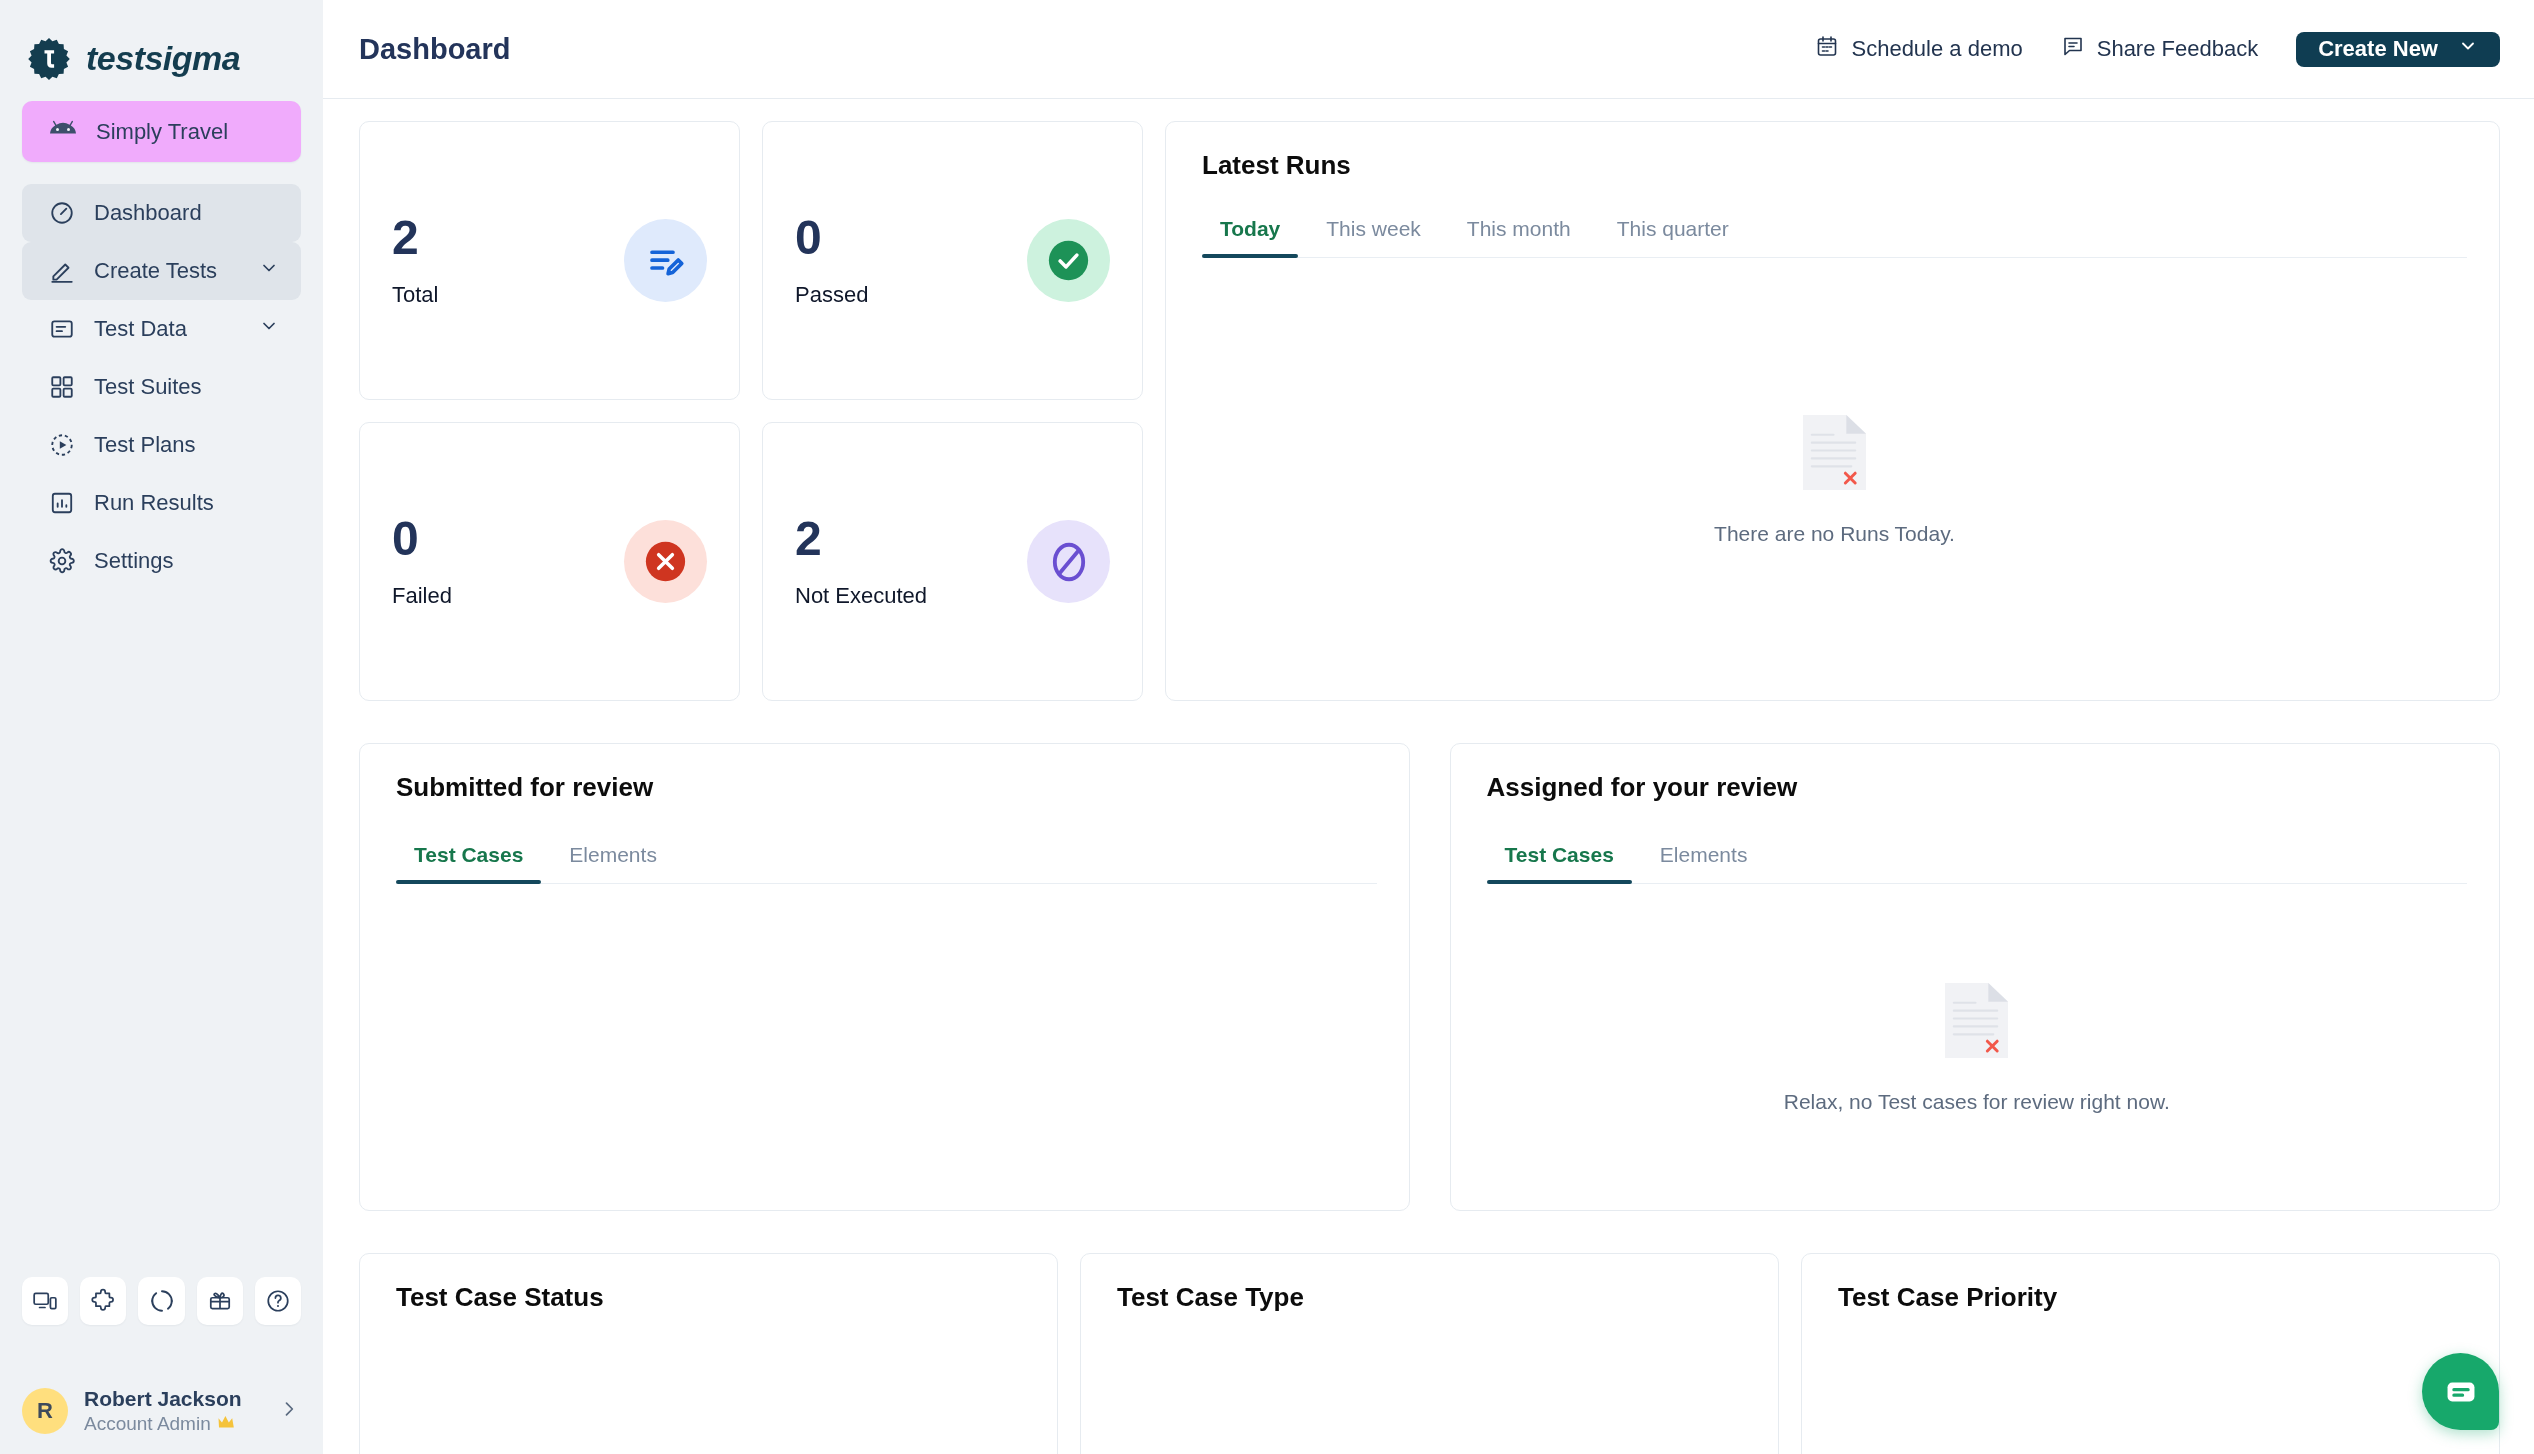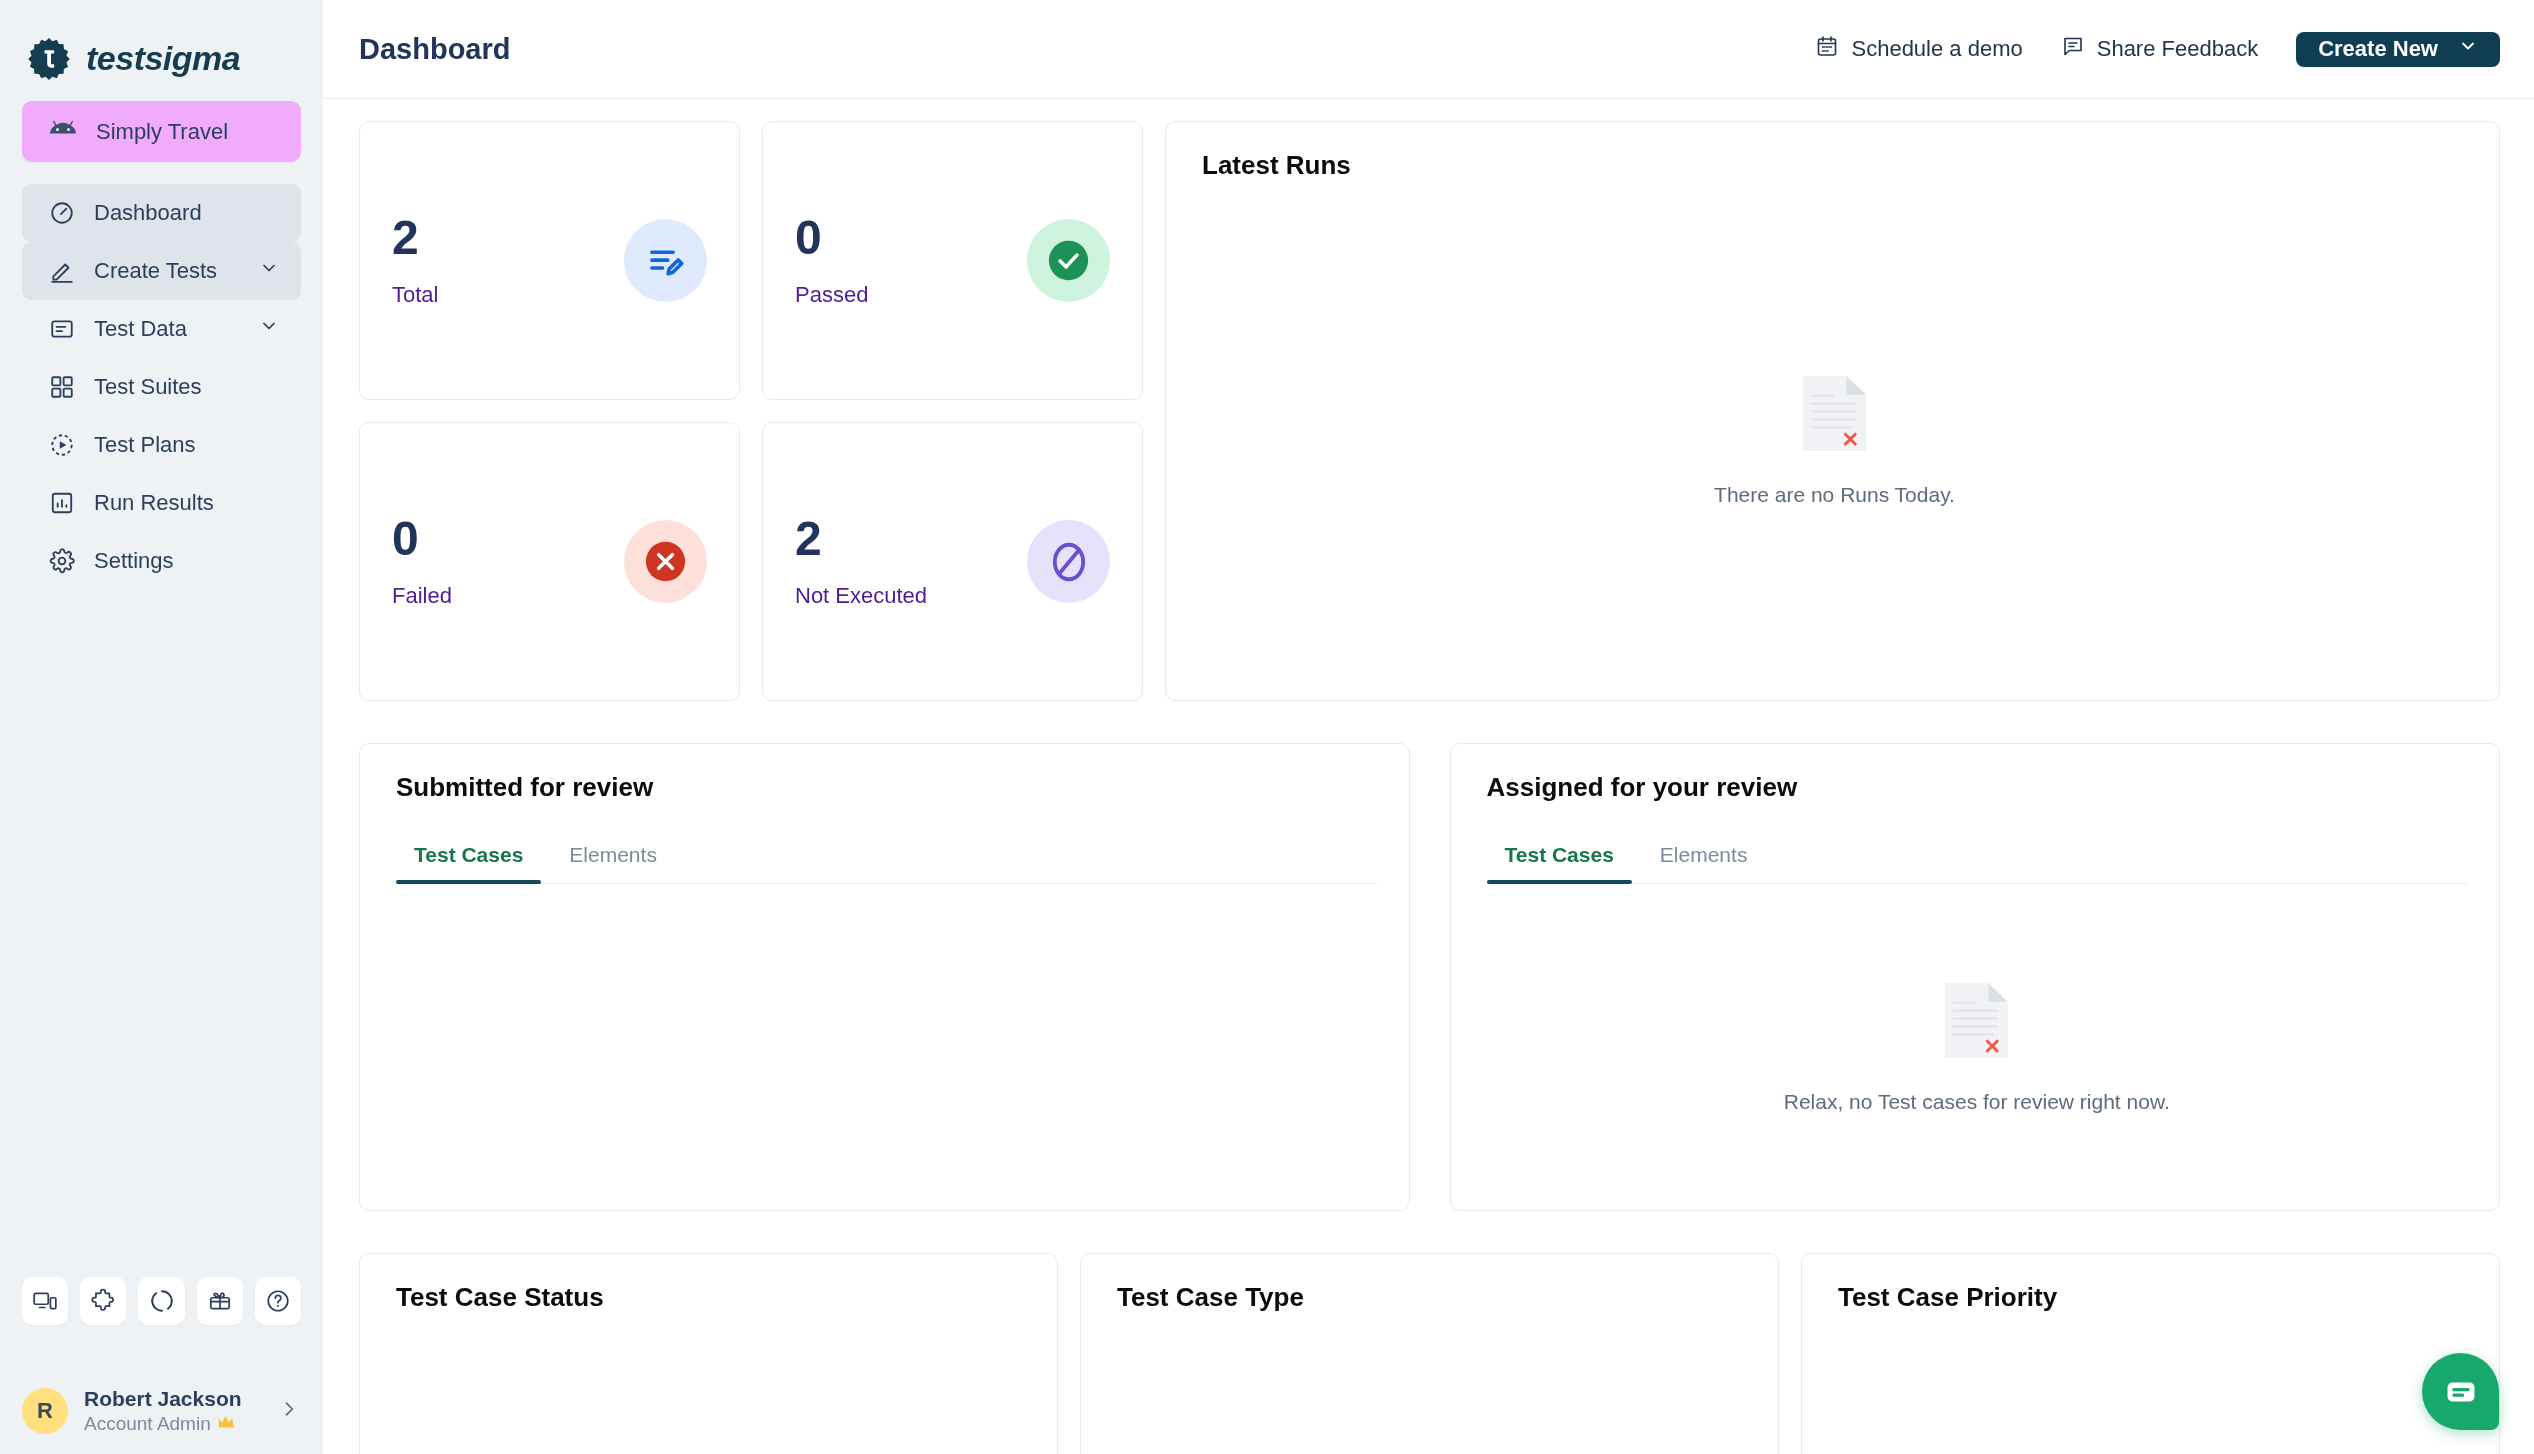--- a/index.html
+++ b/index.html
@@ -81,21 +81,21 @@
 
   .row-top { display: flex; gap: 22px; align-items: flex-start; }
 
   .stat-grid { display: grid; grid-template-columns: 381px 381px; gap: 22px; flex: 0 0 784px; }
   .stat-card {
     background: #fff; border: 1px solid #e6ebf0; border-radius: 10px;
     height: 279px; padding: 30px 32px; position: relative;
     display: flex; align-items: center; justify-content: space-between;
   }
   .stat-val { font-size: 48px; font-weight: bold; color: #23345a; line-height: 1; }
-  .stat-lbl { font-size: 22px; color: #4c1d95; margin-top: 20px; text-align: right; }
+  .stat-lbl { font-size: 22px; color: #0f172a; margin-top: 20px; text-align: right; }
   .stat-ic { width: 83px; height: 83px; border-radius: 50%; display: flex; align-items: center; justify-content: center; }
 
   .panel { background: #fff; border: 1px solid #e6ebf0; border-radius: 10px; }
   .panel-title { font-size: 26px; font-weight: bold; color: #0c0c0c; }
 
   .latest { flex: 1; height: 580px; padding: 28px 32px 0 36px; display: flex; flex-direction: column; }
   .tabs { display: flex; gap: 10px; margin-top: 36px; border-bottom: 1px solid #e9eef3; }
   .tab {
     font-size: 21px; color: #7b8a9e; padding: 0 18px 16px 18px;
     position: relative; cursor: pointer;
@@ -385,20 +385,26 @@
               <svg width="46" height="46" viewBox="0 0 24 24" fill="none" stroke="#6a4fd1" stroke-width="2">
                 <ellipse cx="12" cy="12" rx="7.4" ry="9"></ellipse>
                   <path d="M7 18 17 6" stroke-linecap="round"></path>
               </svg>
             </div>
           </div>
         </div>
 
         <div class="panel latest">
           <div class="panel-title">Latest Runs</div>
+          <div class="tabs">
+            <div class="tab active">Today</div>
+            <div class="tab">This week</div>
+            <div class="tab">This month</div>
+            <div class="tab">This quarter</div>
+          </div>
           <div class="empty">
             <span>
               <svg width="67" height="79" viewBox="0 0 68 80">
                 <path d="M2 2h44l20 19v57H2z" fill="#f1f2f5"></path>
                 <path d="M46 2l20 19H46z" fill="#dcdfe6"></path>
                 <g stroke="#dfe2e8" stroke-width="2.2" stroke-linecap="round">
                   <path d="M11 22h22M11 30h44M11 38h44M11 46h44M11 54h40"></path>
                 </g>
                 <path d="M45 61l10 10M55 61l-10 10" stroke="#f2584a" stroke-width="3" stroke-linecap="round"></path>
               </svg>

